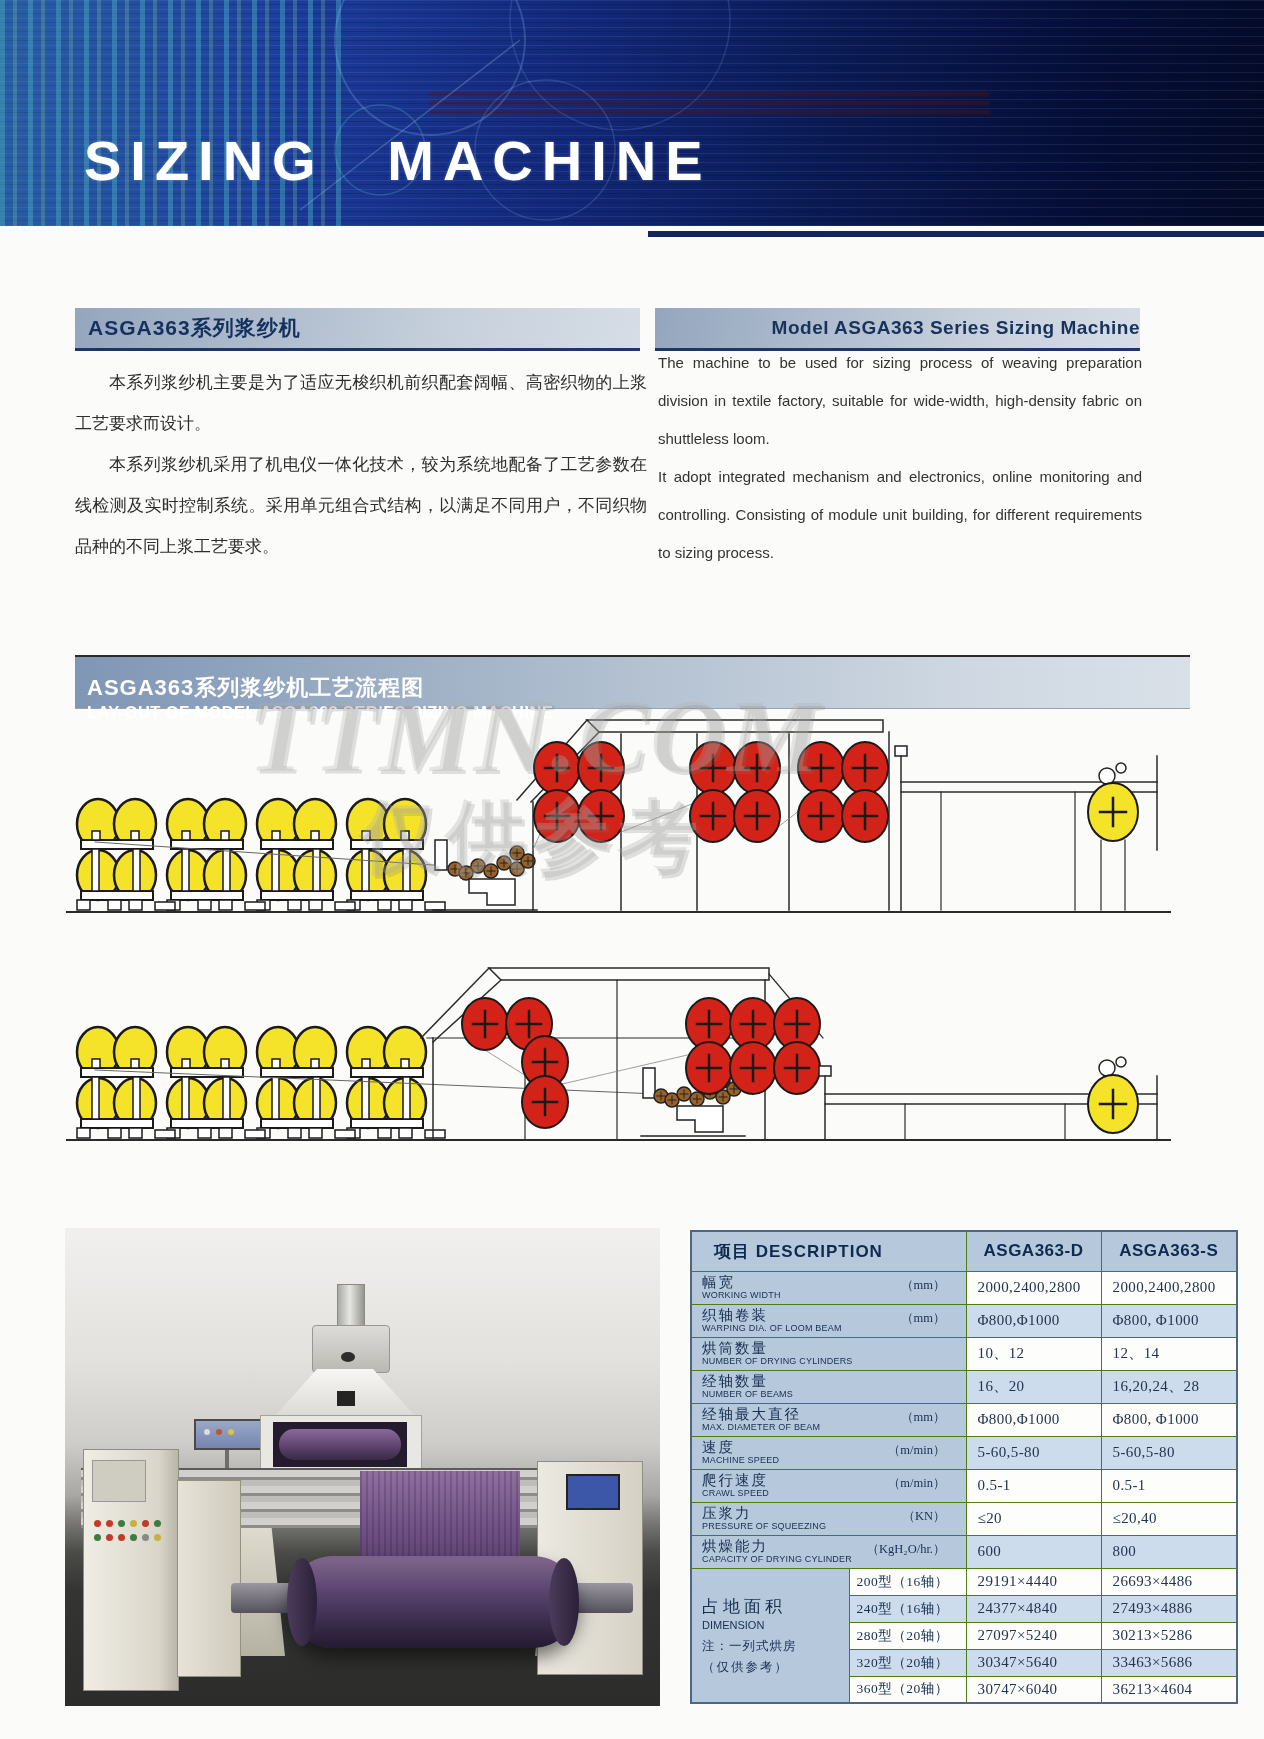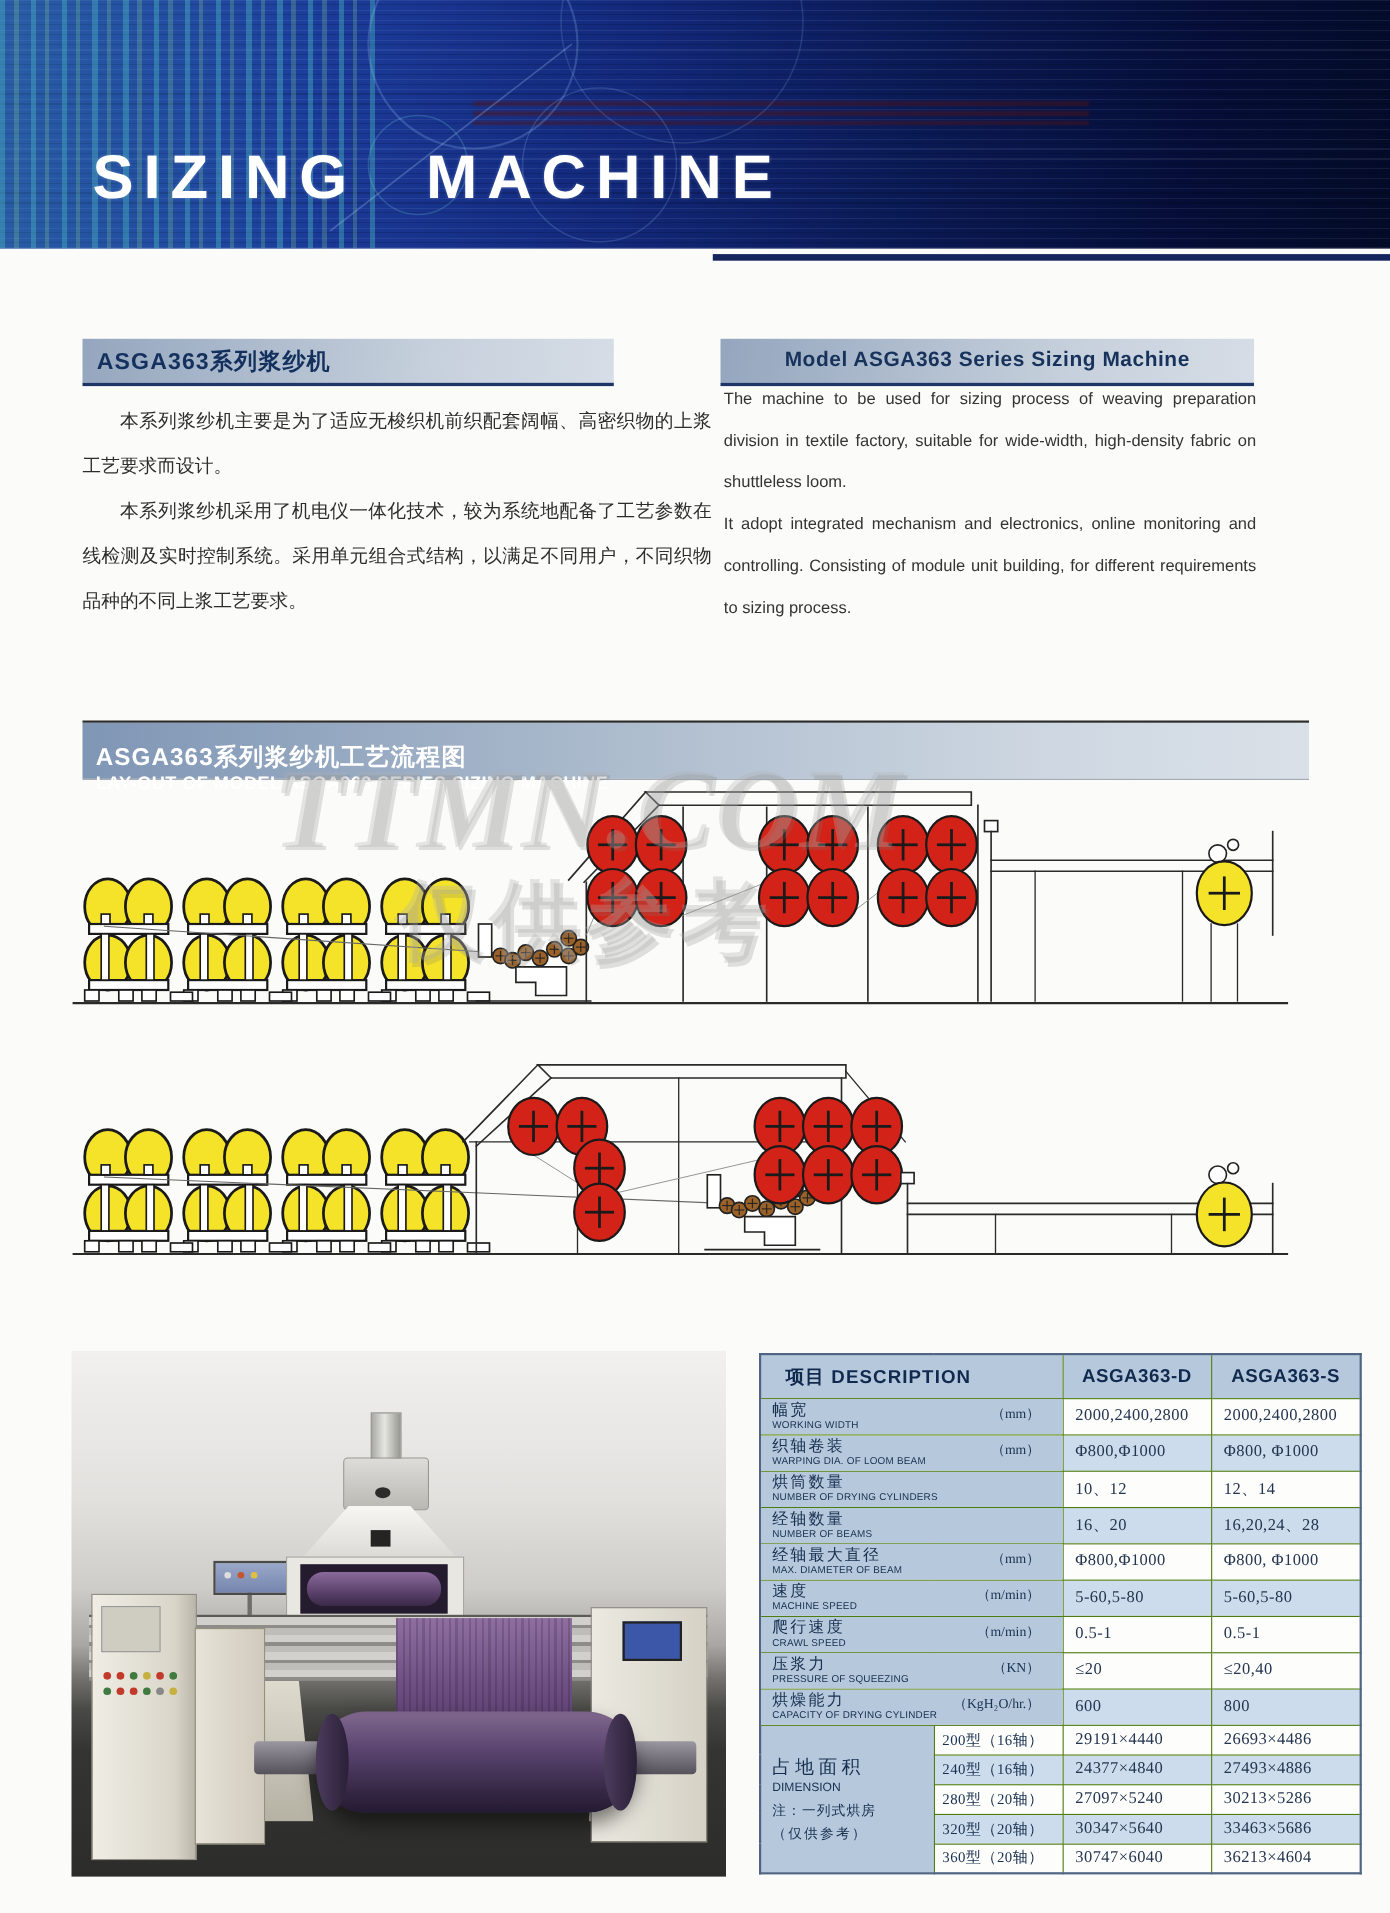--- a/index.html
+++ b/index.html
@@ -43,22 +43,22 @@
     background:#15265f;
   }
 
   
   .secbar {
     position:absolute; height:40px;
     background:linear-gradient(100deg,#94a6be,#c6d0dc 65%,#d6dde6);
     border-bottom:3px solid #1d3567;
     display:flex; align-items:center;
   }
-  .secbar-zh { left:75px; top:308px; width:483px; }
-  .secbar-en { left:655px; top:308px; width:485px; justify-content:center; }
+  .secbar-zh { left:75px; top:308px; width:565px; }
+  .secbar-en { left:655px; top:308px; width:485px; justify-content:flex-end; }
   .secbar .t-zh { padding-left:13px; font-size:21px; font-weight:bold; color:#14315e; letter-spacing:1px; }
   .secbar .t-en { font-size:19px; font-weight:bold; color:#17335c; letter-spacing:0.5px; }
 
   .zh-text { position:absolute; left:75px; top:362px; width:572px; color:#2d2d2d;
     font-size:17px; line-height:41px; text-align:justify; }
   .zh-text p { margin:0; text-indent:2em; }
   .en-text { position:absolute; left:658px; top:344px; width:484px; color:#333;
     font-size:15px; line-height:38px; text-align:justify; }
   .en-text p { margin:0; }
 

